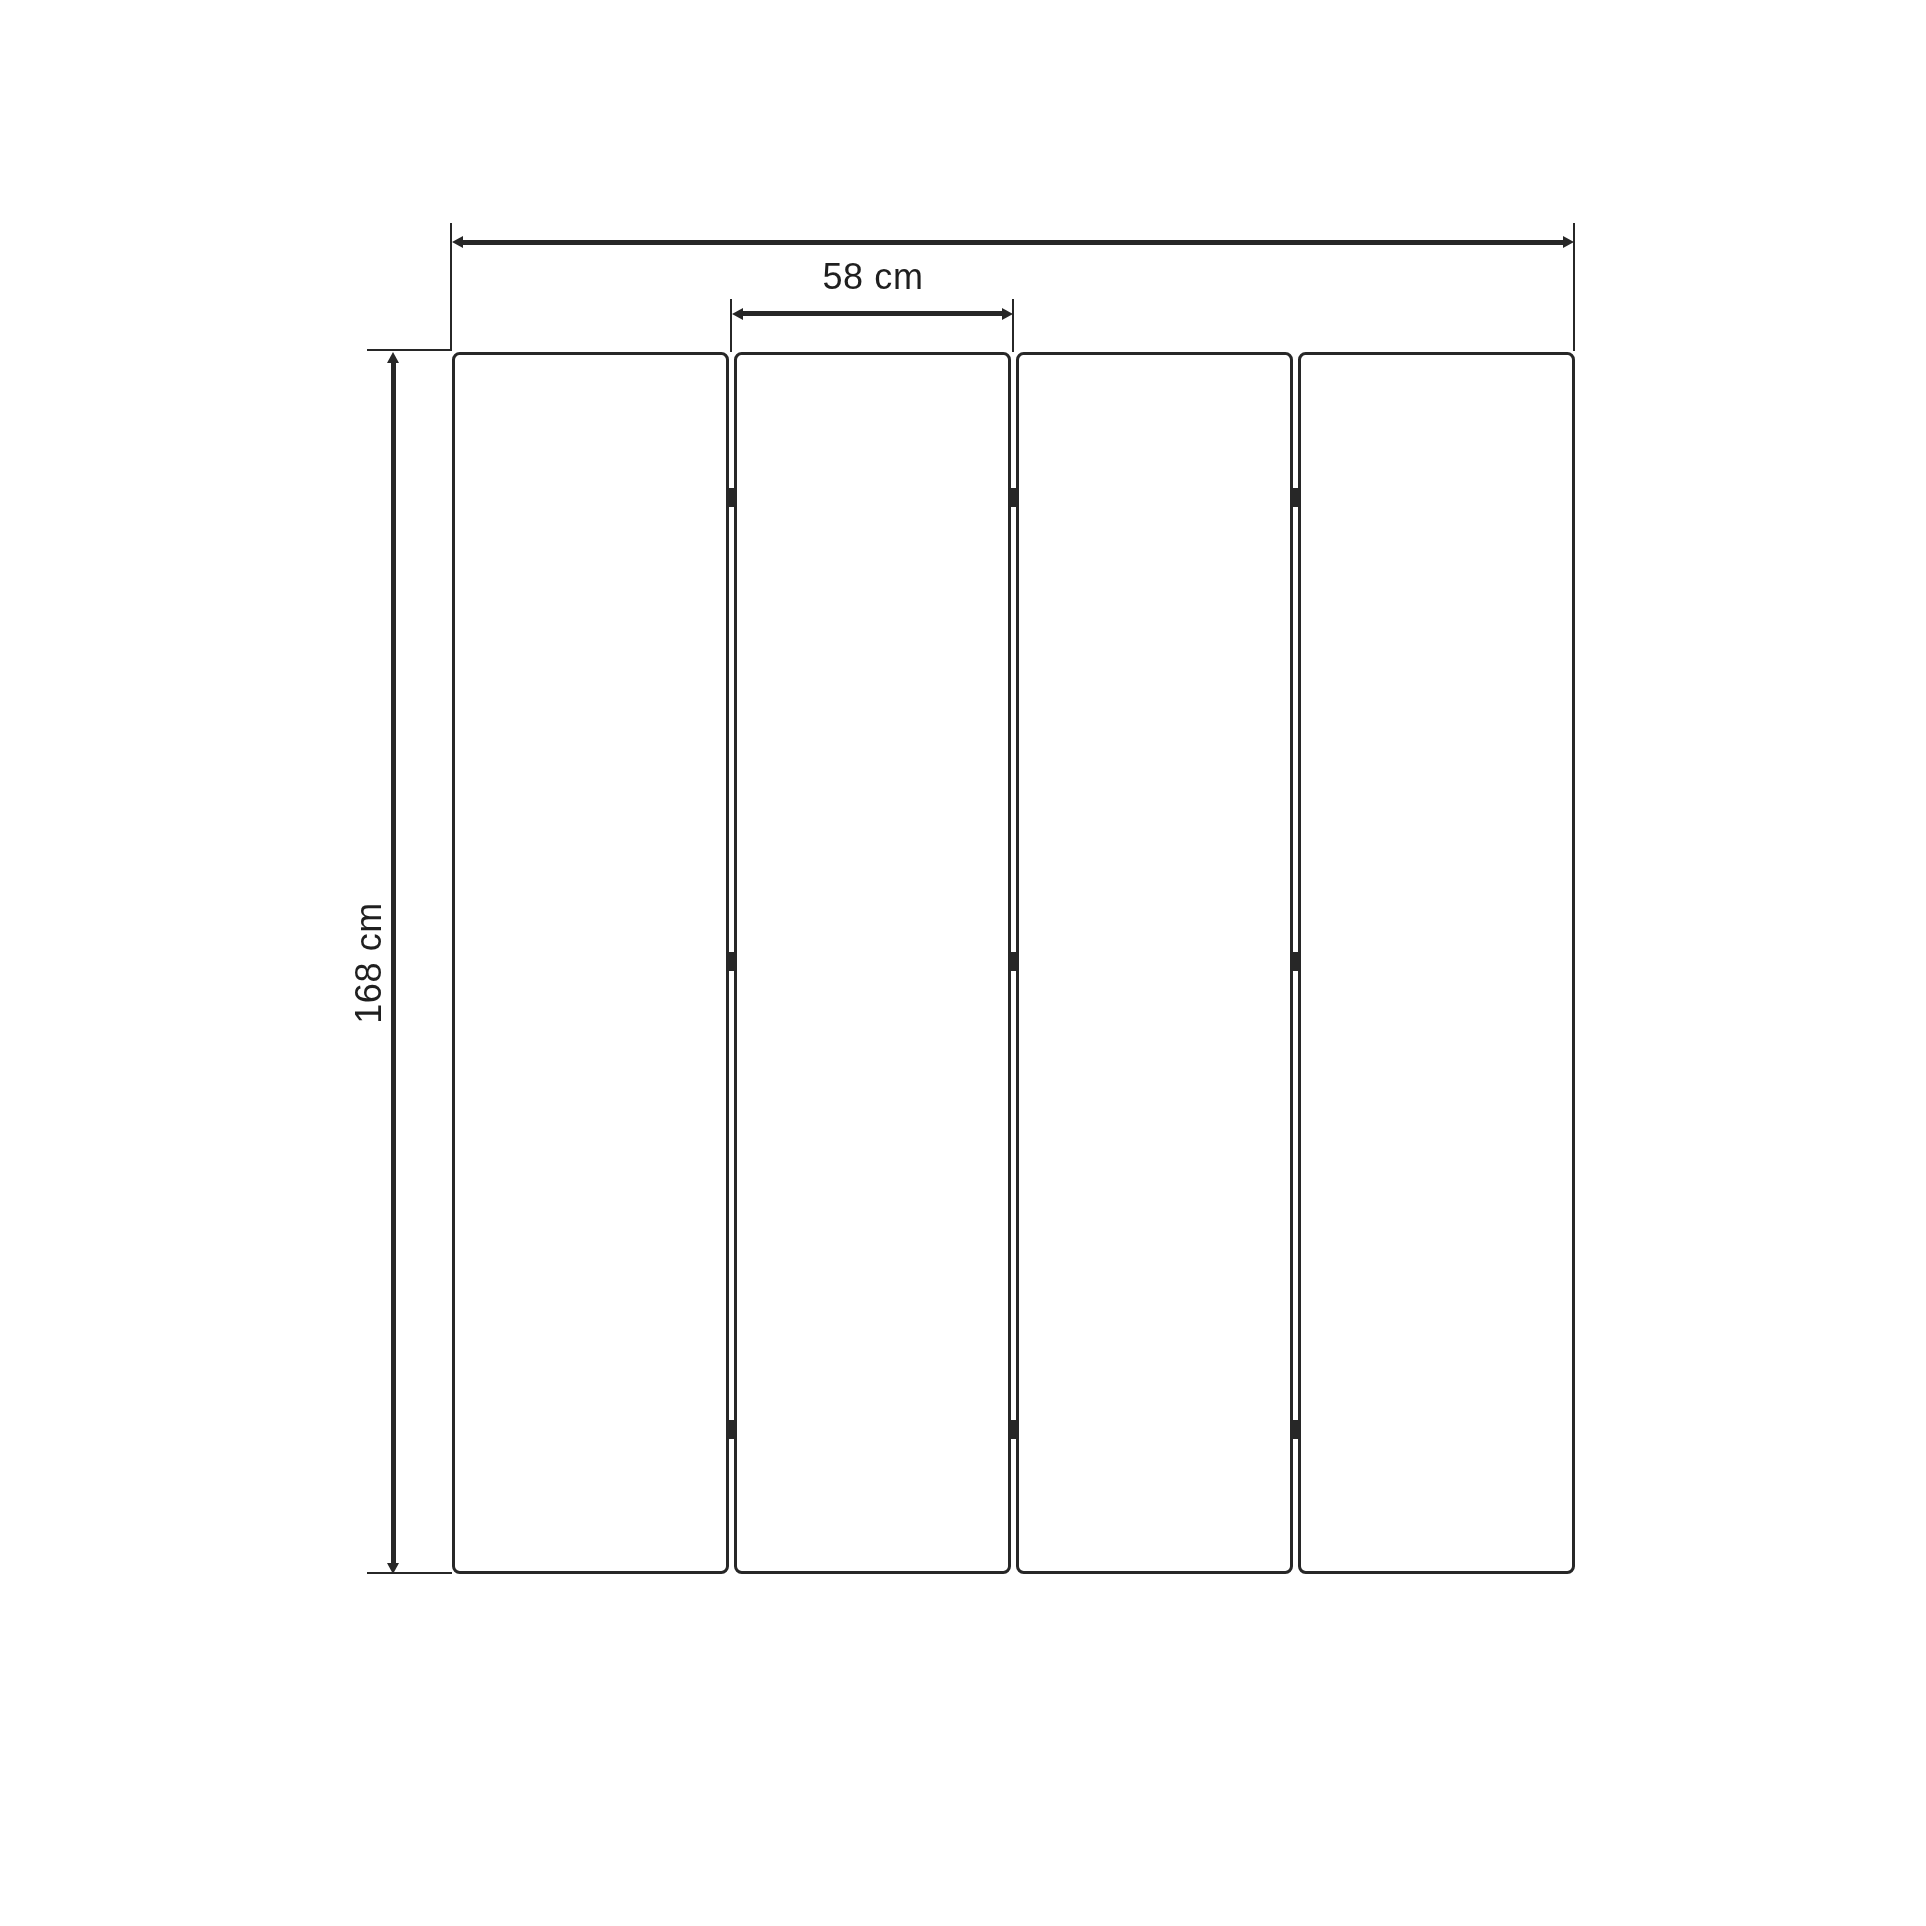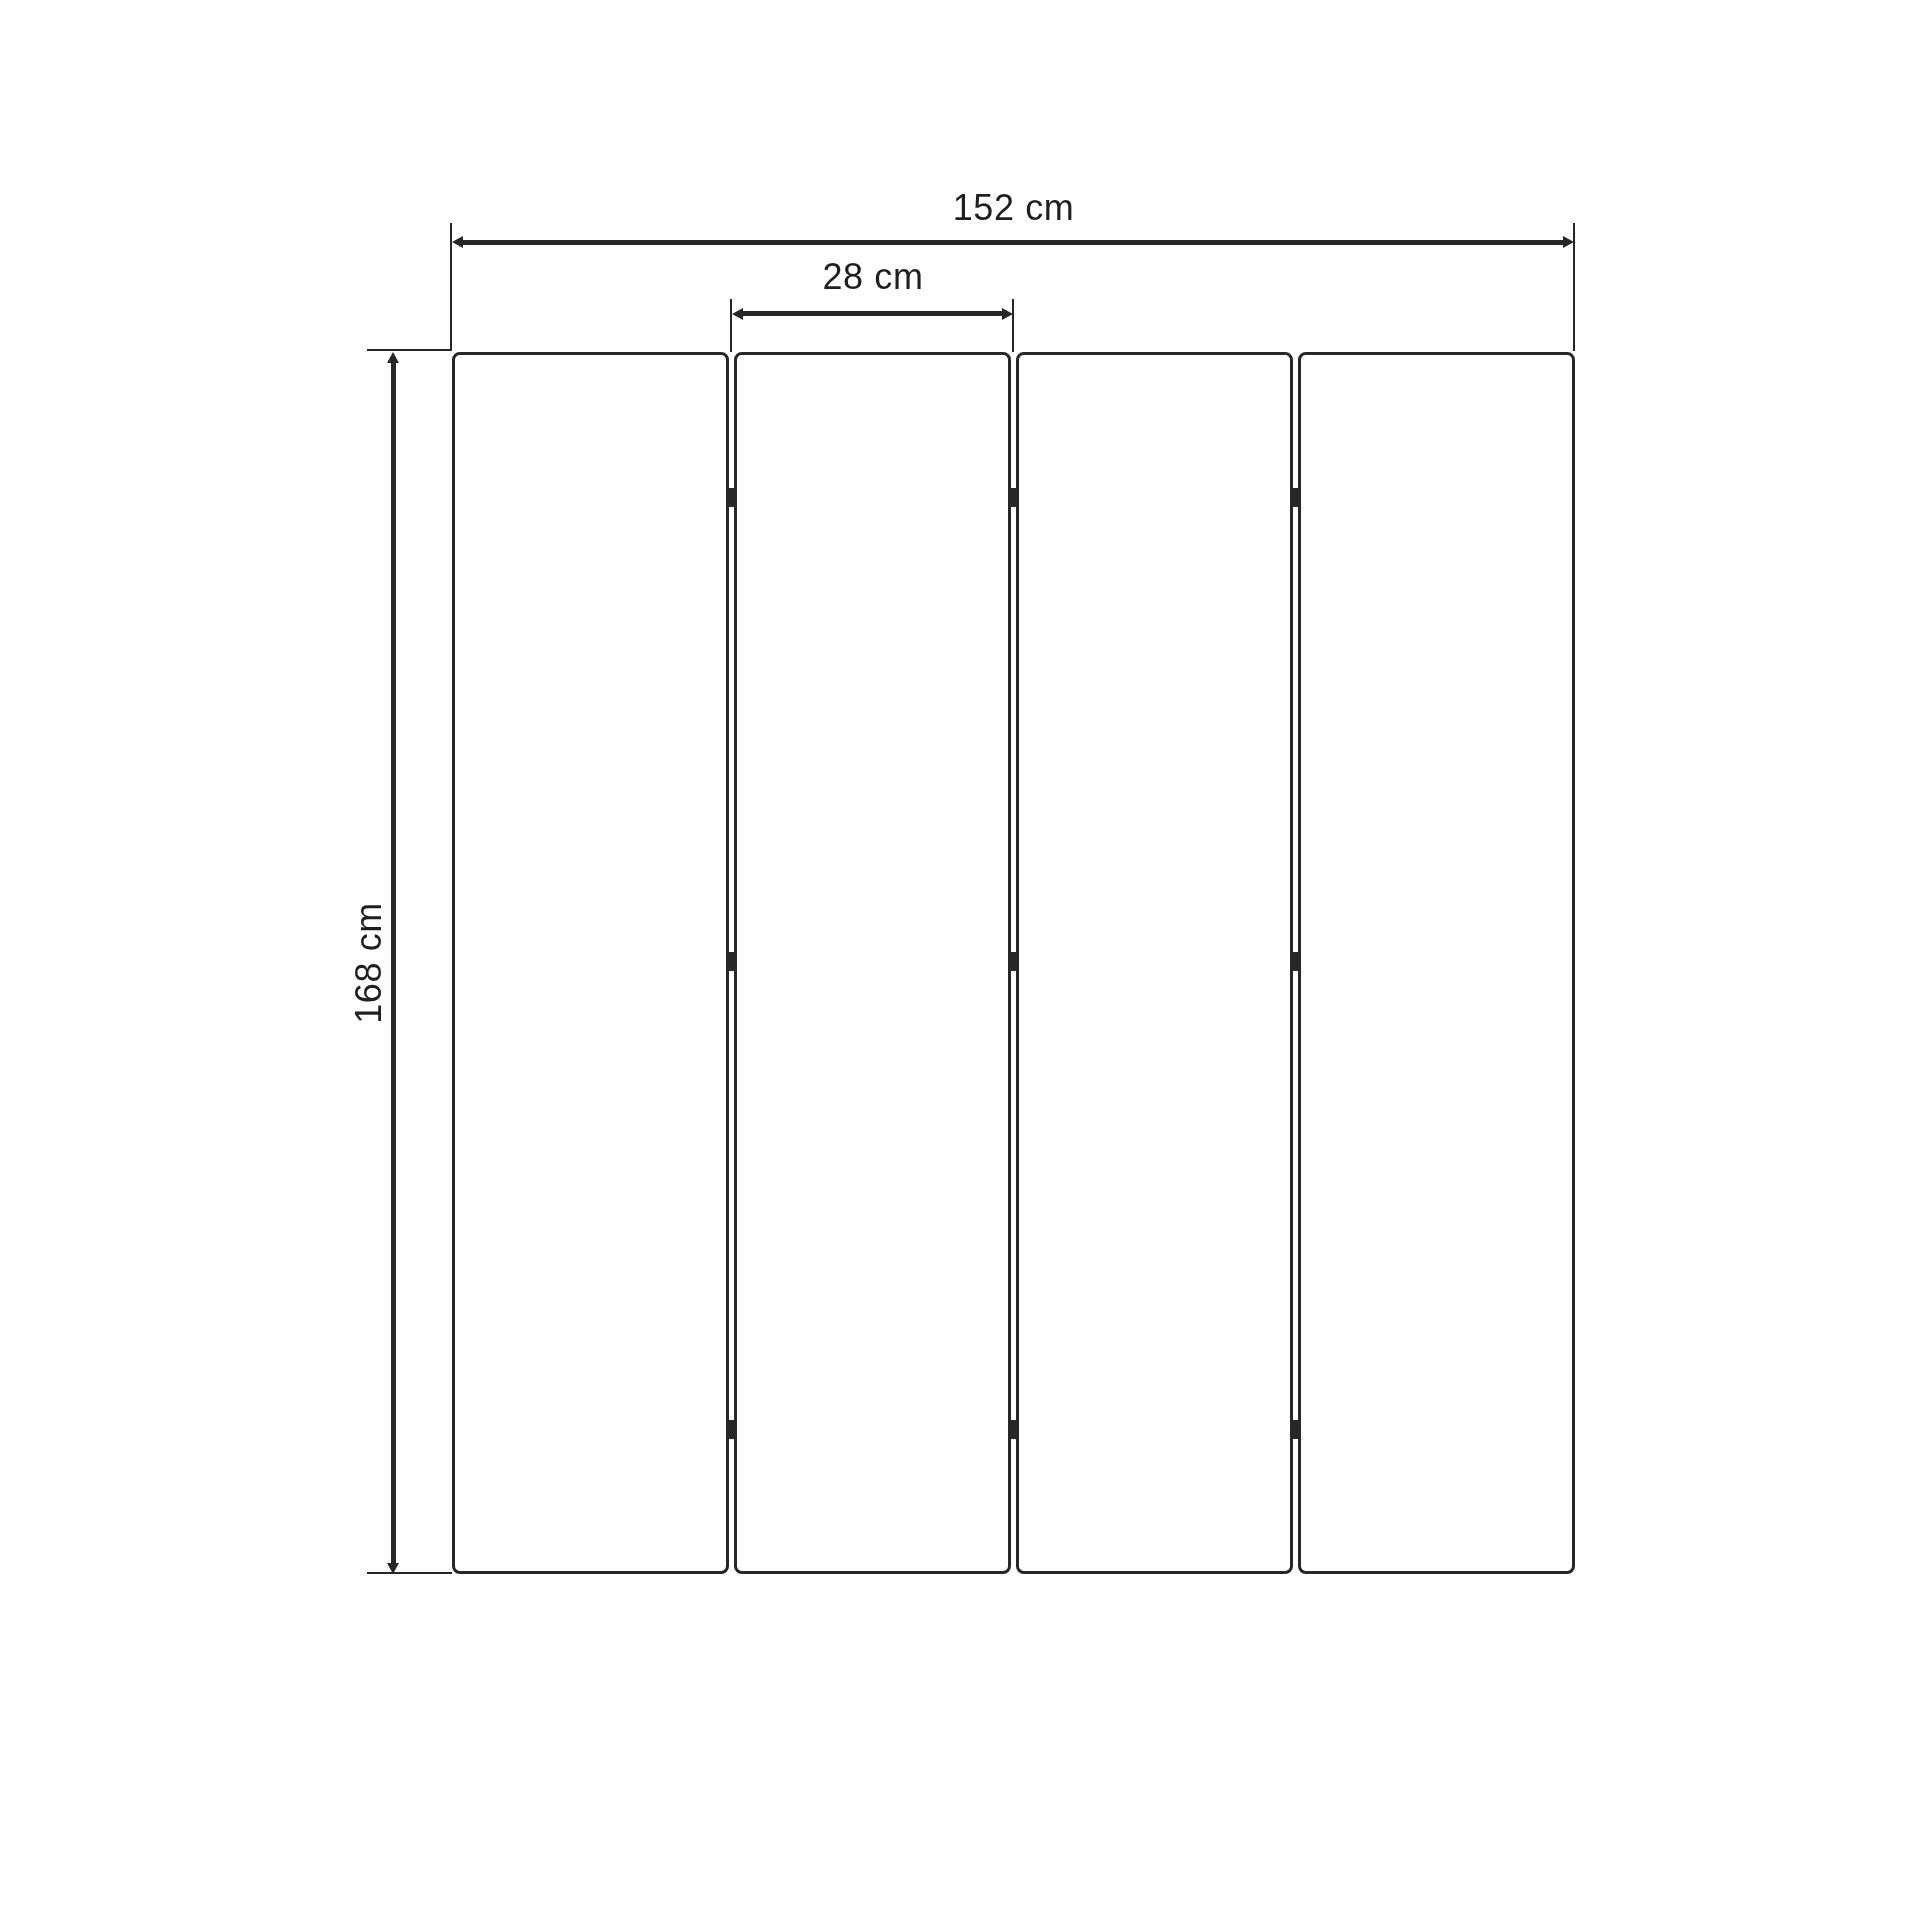--- a/index.html
+++ b/index.html
@@ -101,30 +101,29 @@
   .label-rotated {
     transform: translate(-50%, -50%) rotate(-90deg);
     transform-origin: center center;
   }
 </style>
 </head>
 <body>
 
 <div class="canvas">
 
-  <div class="dim-label" style="left:452px; top:190px; width:1123px;">152 cm</div>
 
   <div class="ext-line-v" style="left:450px; top:223px; height:128px;"></div>
   <div class="ext-line-v" style="left:1573px; top:223px; height:128px;"></div>
 
   <div class="dim-line-h" style="left:461px; top:240px; width:1105px;"></div>
   <div class="arrow arrow-left" style="left:452px; top:236px;"></div>
   <div class="arrow arrow-right" style="left:1563px; top:236px;"></div>
 
-  <div class="dim-label" style="left:732px; top:259px; width:282px;">28 cm</div>
+  <div class="dim-label" style="left:732px; top:259px; width:282px;">58 cm</div>
 
   <div class="ext-line-v" style="left:730px; top:299px; height:53px;"></div>
   <div class="ext-line-v" style="left:1012px; top:299px; height:53px;"></div>
 
   <div class="dim-line-h" style="left:741px; top:311px; width:264px;"></div>
   <div class="arrow arrow-left" style="left:732px; top:308px;"></div>
   <div class="arrow arrow-right" style="left:1002px; top:308px;"></div>
 
   <div class="dim-label label-rotated" style="left:369px; top:963px;">168 cm</div>
 

